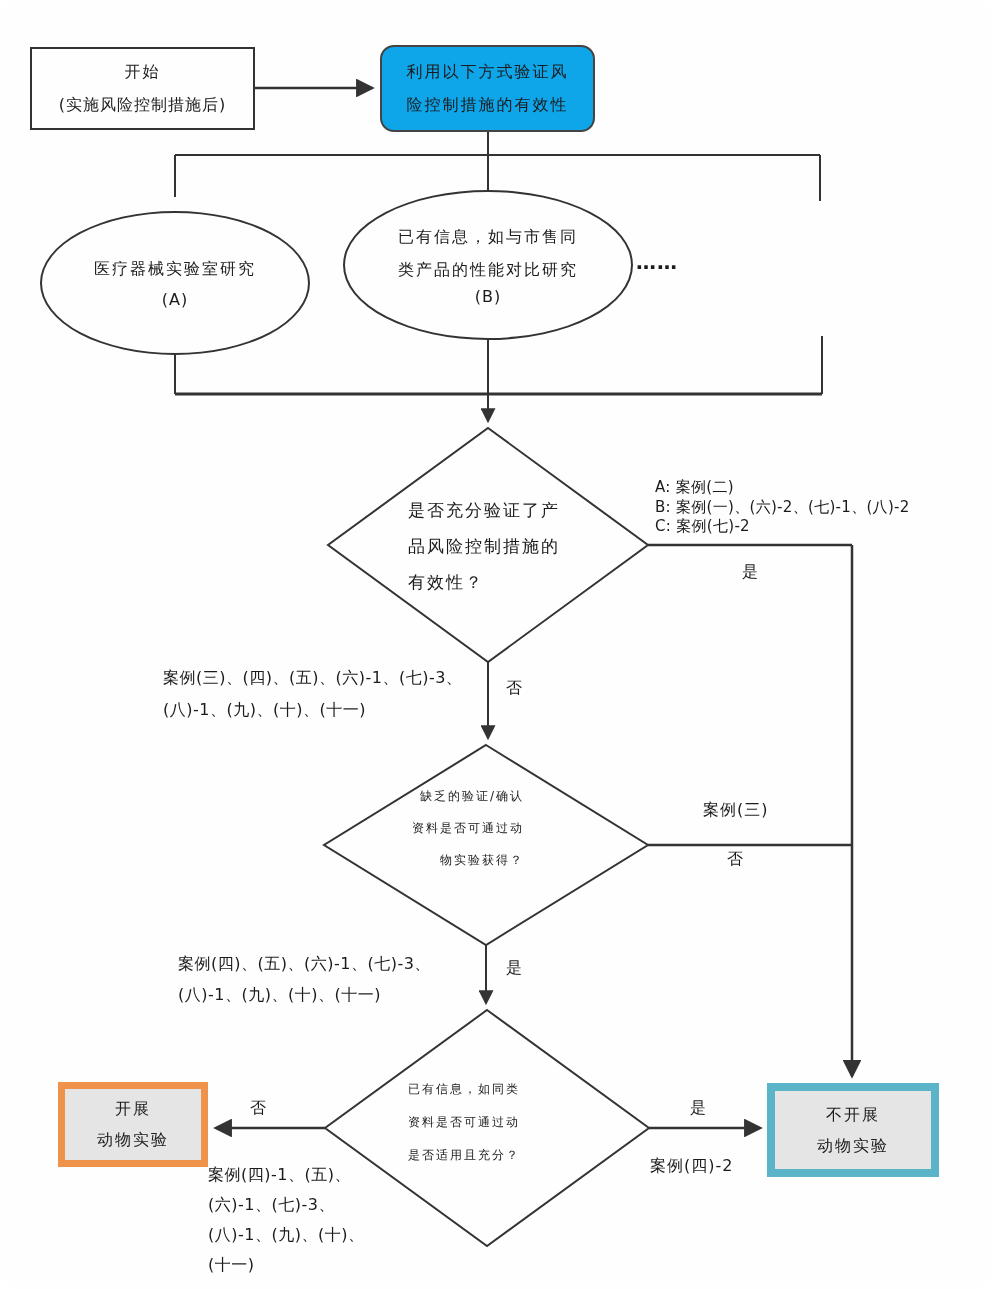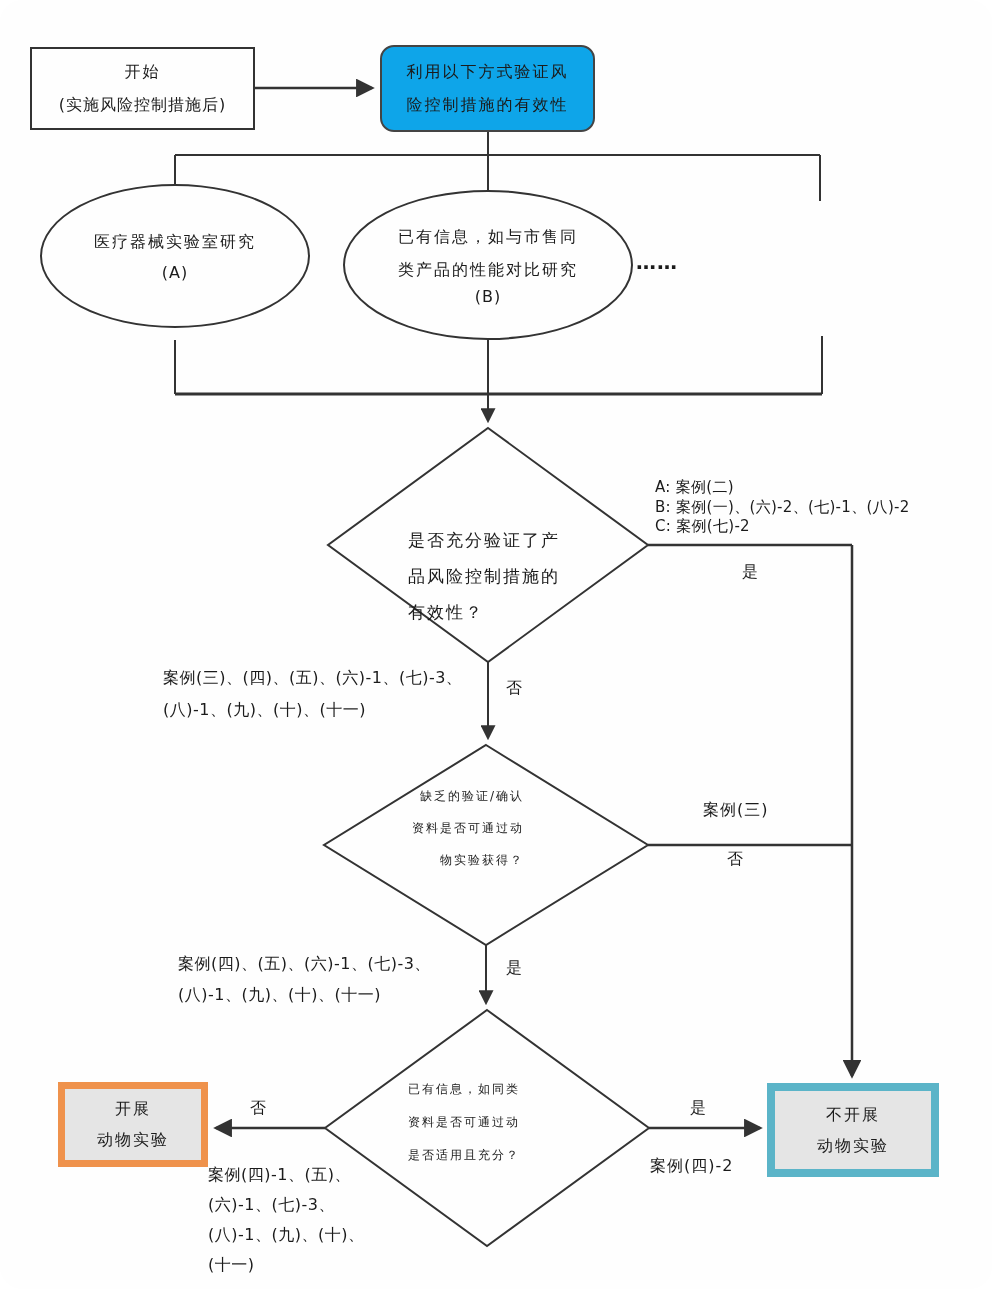--- a/index.html
+++ b/index.html
@@ -12,21 +12,21 @@
   
   .node{box-sizing:border-box;display:flex;flex-direction:column;align-items:center;justify-content:center;text-align:center;}
   .rect-node{border:2px solid #333;background:#fefefe;}
   .round-node{border:2px solid #444;border-radius:14px;background:#0ea5e9;}
   .ellipse-node{border:2px solid #333;border-radius:50%;background:#fefefe;}
   .outcome{border-style:solid;background:#e5e5e5;}
   .node .ln{font-size:16px;letter-spacing:2px;line-height:22px;white-space:nowrap;}
   .node .ln + .ln{margin-top:11px;}
   .node .tag{font-size:16px;letter-spacing:1px;margin-top:10px;}
   
-  .dia-text{font-size:17px;letter-spacing:2px;line-height:36px;white-space:nowrap;text-align:left;margin-top:30px;}
+  .dia-text{font-size:17px;letter-spacing:2px;line-height:36px;white-space:nowrap;text-align:left;}
   .dia-text-sm{font-size:12px;letter-spacing:2px;line-height:32px;white-space:nowrap;text-align:right;}
   
   .lbl{font-size:16px;letter-spacing:1px;white-space:nowrap;}
   .note{font-size:16px;line-height:32px;letter-spacing:0.5px;white-space:nowrap;text-align:left;}
   .note-sm{font-size:15px;line-height:19.5px;letter-spacing:0.3px;white-space:nowrap;text-align:left;}
   .note-tall{font-size:16px;line-height:30px;letter-spacing:0.5px;white-space:nowrap;text-align:left;}
   .dots{font-size:20px;font-weight:bold;letter-spacing:1px;}
 </style>
 </head>
 <body>
@@ -75,21 +75,21 @@
   <div class="abs node rect-node" style="left:30px;top:47px;width:225px;height:83px;">
     <div class="ln">开始</div>
     <div class="ln" style="letter-spacing:1px;">(实施风险控制措施后)</div>
   </div>
 
   <div class="abs node round-node" style="left:380px;top:45px;width:215px;height:87px;">
     <div class="ln">利用以下方式验证风</div>
     <div class="ln">险控制措施的有效性</div>
   </div>
 
-  <div class="abs node ellipse-node" style="left:40px;top:184px;width:270px;height:144px;">
+  <div class="abs node ellipse-node" style="left:40px;top:211px;width:270px;height:144px;">
     <div class="ln">医疗器械实验室研究</div>
     <div class="tag">(A)</div>
   </div>
 
   <div class="abs node ellipse-node" style="left:343px;top:190px;width:290px;height:150px;">
     <div class="ln" style="margin-top:2px;">已有信息，如与市售同</div>
     <div class="ln">类产品的性能对比研究</div>
     <div class="tag" style="margin-top:6px;">(B)</div>
   </div>
 

